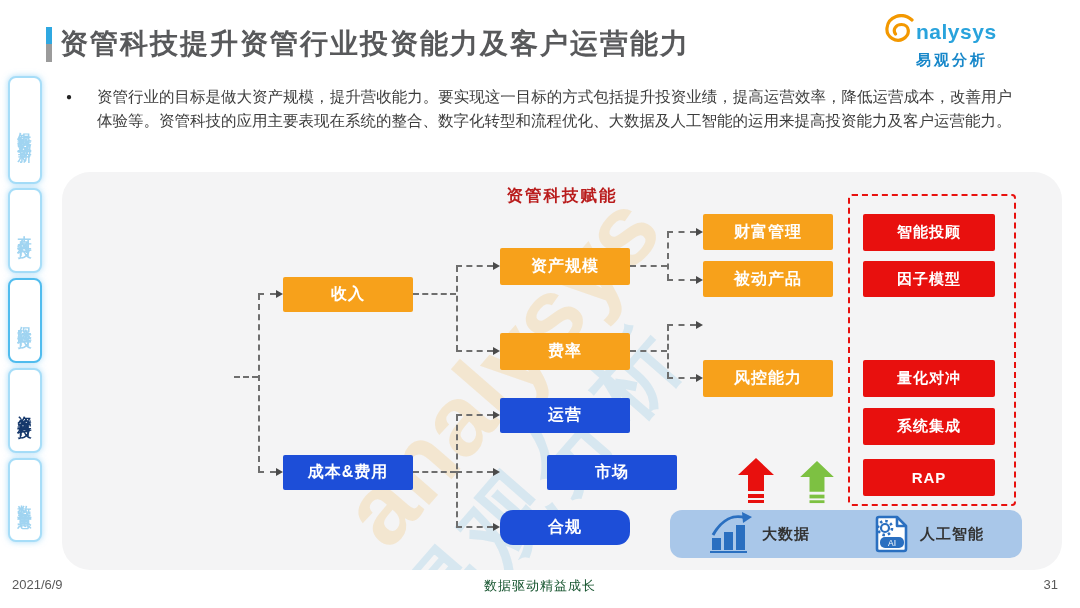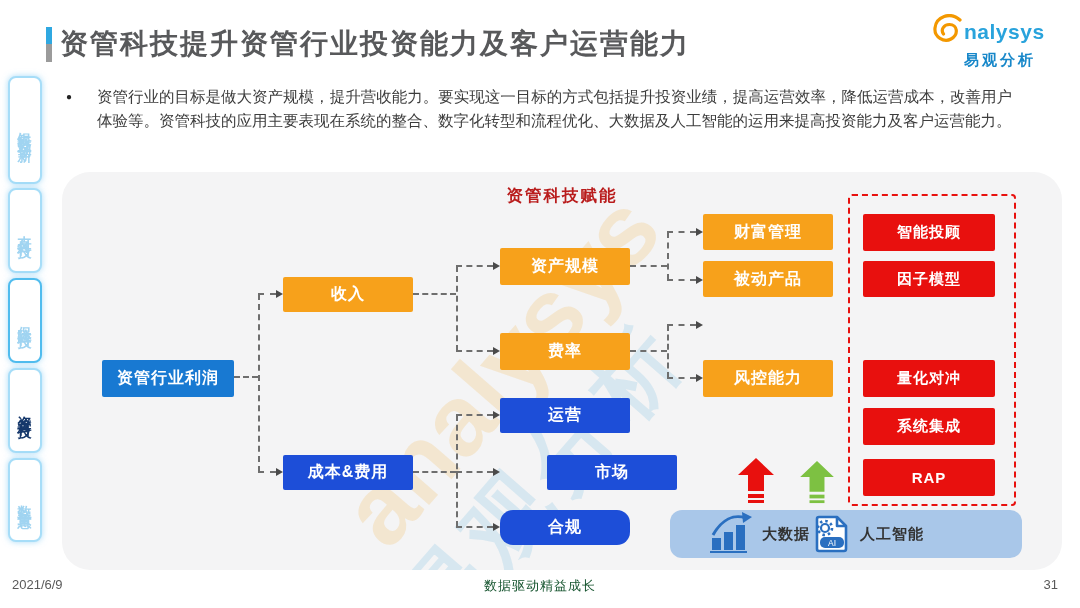--- a/index.html
+++ b/index.html
@@ -8,21 +8,21 @@
   .abs{position:absolute;}
 
   
   .accent-bar{left:46px;top:27px;width:6px;height:35px;
     background:linear-gradient(#2FA8E1 0 50%,#9B9B9B 50% 100%);}
   .page-title{left:60px;top:25px;font-size:28px;font-weight:bold;color:#58595B;letter-spacing:2px;}
   .bullet-dot{left:66px;top:91px;font-size:10px;color:#222;}
   .intro{left:97px;top:85px;width:915px;font-size:15.5px;line-height:24px;color:#3d3d3d;text-align:justify;}
 
   
-  .logo{left:930px;top:14px;width:142px;height:50px;}
+  .logo{left:882px;top:14px;width:142px;height:50px;}
   .logo-row{display:flex;align-items:center;}
   .logo-brand{font-size:21px;font-weight:bold;color:#29A3DC;letter-spacing:.5px;margin-left:-2px;}
   .logo-cn{font-size:15px;font-weight:bold;color:#1787C9;letter-spacing:3px;margin-left:34px;margin-top:1px;}
 
   
   .tab{left:8px;width:34px;background:#fff;border:2px solid #A6DDF8;border-radius:8px;
        box-shadow:0 0 6px rgba(100,190,240,.55);display:flex;align-items:center;justify-content:center;
        writing-mode:vertical-rl;text-orientation:upright;font-size:14px;color:#A0D4F1;
        letter-spacing:3px;font-weight:bold;box-sizing:border-box;}
   .tab.strong{border-color:#50BCEE;}
@@ -43,21 +43,21 @@
   .blueb{background:#1879D2;}
   .redb{background:#E8100E;font-size:15px;}
 
   .red-dash{left:786px;top:22px;width:168px;height:312px;border:2px dashed #E8100E;border-radius:4px;box-sizing:border-box;}
 
   .dh{border-top:2px dashed #6e6e6e;}
   .dv{border-left:2px dashed #6e6e6e;}
   .ah{width:0;height:0;border:4px solid transparent;border-left:7px solid #4a4a4a;}
 
   .bigbar{left:608px;top:338px;width:352px;height:48px;background:#A9C7E9;border-radius:12px;
-          display:flex;align-items:center;justify-content:flex-start;padding:8px 38px;box-sizing:border-box;}
+          display:flex;align-items:center;justify-content:space-between;padding:8px 38px;box-sizing:border-box;}
   .bar-group{display:flex;align-items:center;gap:8px;}
   .bar-label{font-size:15px;font-weight:bold;color:#333;letter-spacing:1px;}
 
   
   .footer-date{left:12px;top:577px;font-size:13px;color:#595959;}
   .footer-slogan{left:0;top:577px;width:1080px;text-align:center;font-size:13px;color:#14532d;letter-spacing:1px;}
   .footer-page{right:22px;top:577px;font-size:13px;color:#595959;}
 </style>
 </head>
 <body>
@@ -125,21 +125,20 @@
     <div class="abs ah" style="left:634px;top:104px;"></div>
 
     <div class="abs dh" style="left:568px;top:178px;width:37px;"></div>
     <div class="abs dv" style="left:605px;top:153px;height:53px;"></div>
     <div class="abs dh" style="left:605px;top:152px;width:29px;"></div>
     <div class="abs ah" style="left:634px;top:149px;"></div>
     <div class="abs dh" style="left:605px;top:205px;width:29px;"></div>
     <div class="abs ah" style="left:634px;top:202px;"></div>
   </div>
 
-  <div class="abs node blueb" style="left:40px;top:188px;width:132px;height:37px;">资管行业利润</div>
   <div class="abs node orange" style="left:221px;top:105px;width:130px;height:35px;">收入</div>
   <div class="abs node grayb" style="left:221px;top:283px;width:130px;height:35px;">成本&amp;费用</div>
 
   <div class="abs node orange" style="left:438px;top:76px;width:130px;height:37px;">资产规模</div>
   <div class="abs node orange" style="left:438px;top:161px;width:130px;height:37px;">费率</div>
   <div class="abs node grayb" style="left:438px;top:226px;width:130px;height:35px;">运营</div>
   <div class="abs node grayb" style="left:438px;top:283px;width:130px;height:35px;margin-left:47px;">市场</div>
   <div class="abs node grayb" style="left:438px;top:338px;width:130px;height:35px;border-radius:13px;">合规</div>
 
   <div class="abs node orange" style="left:641px;top:42px;width:130px;height:36px;">财富管理</div>

